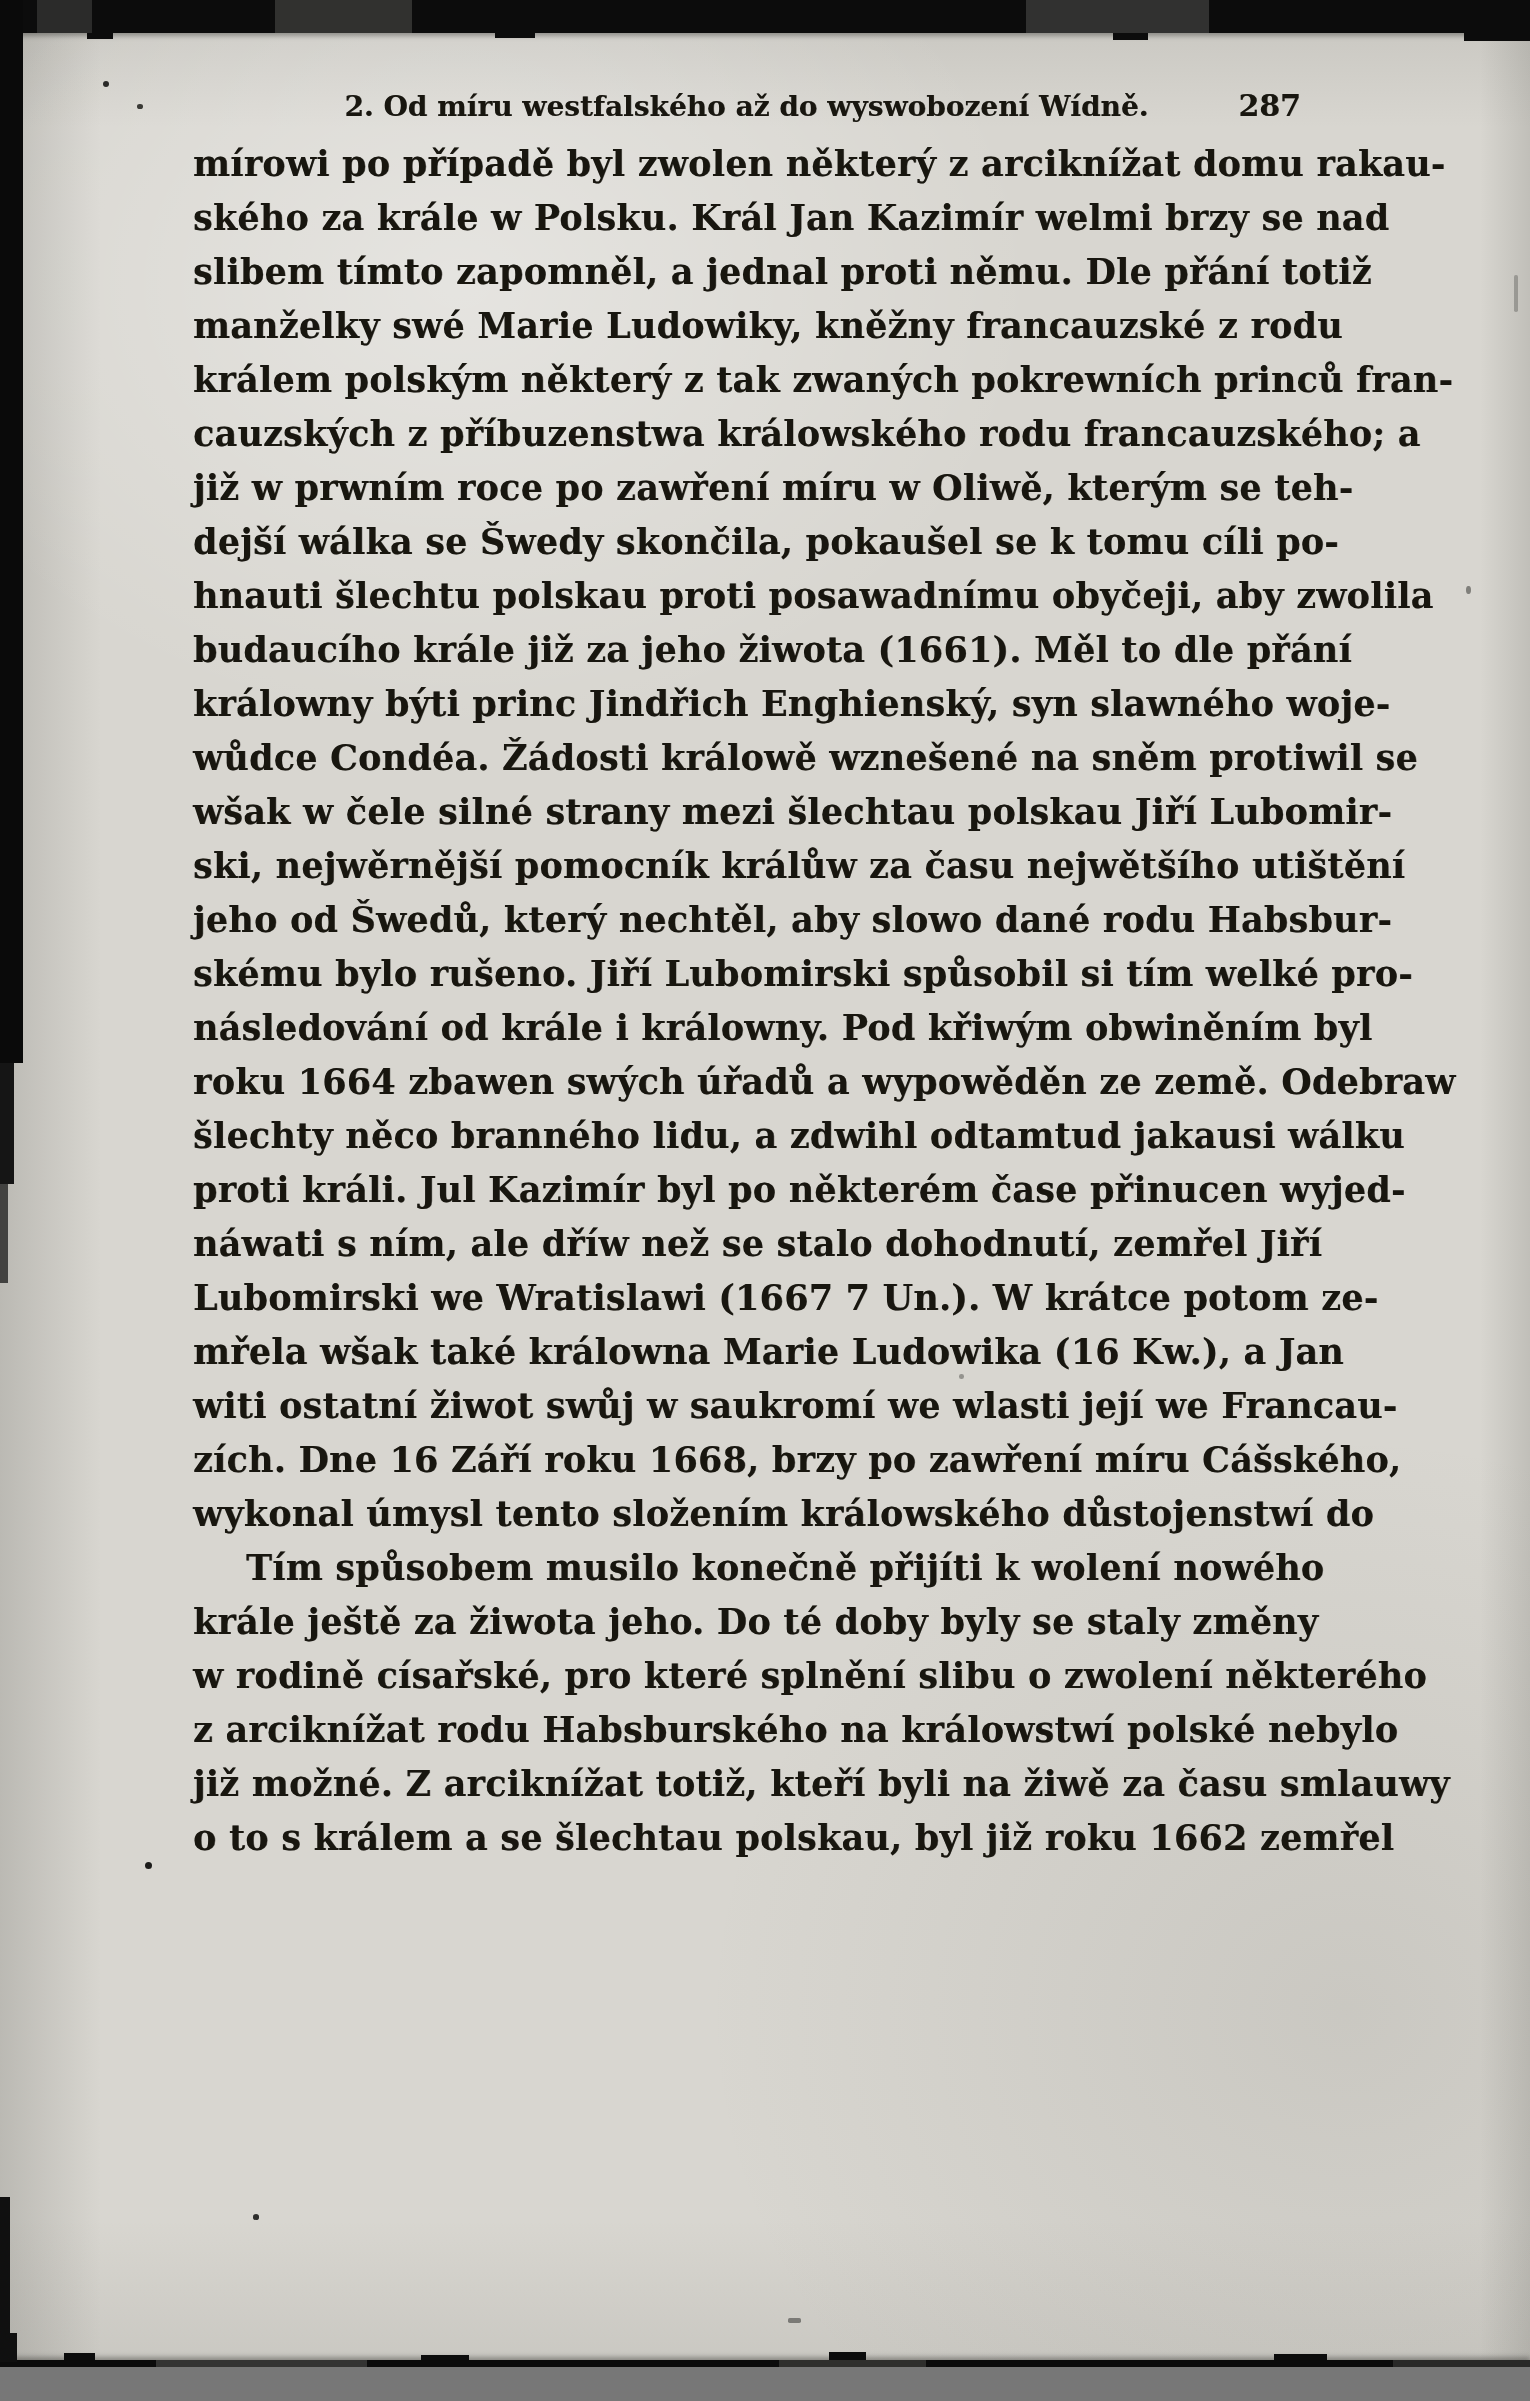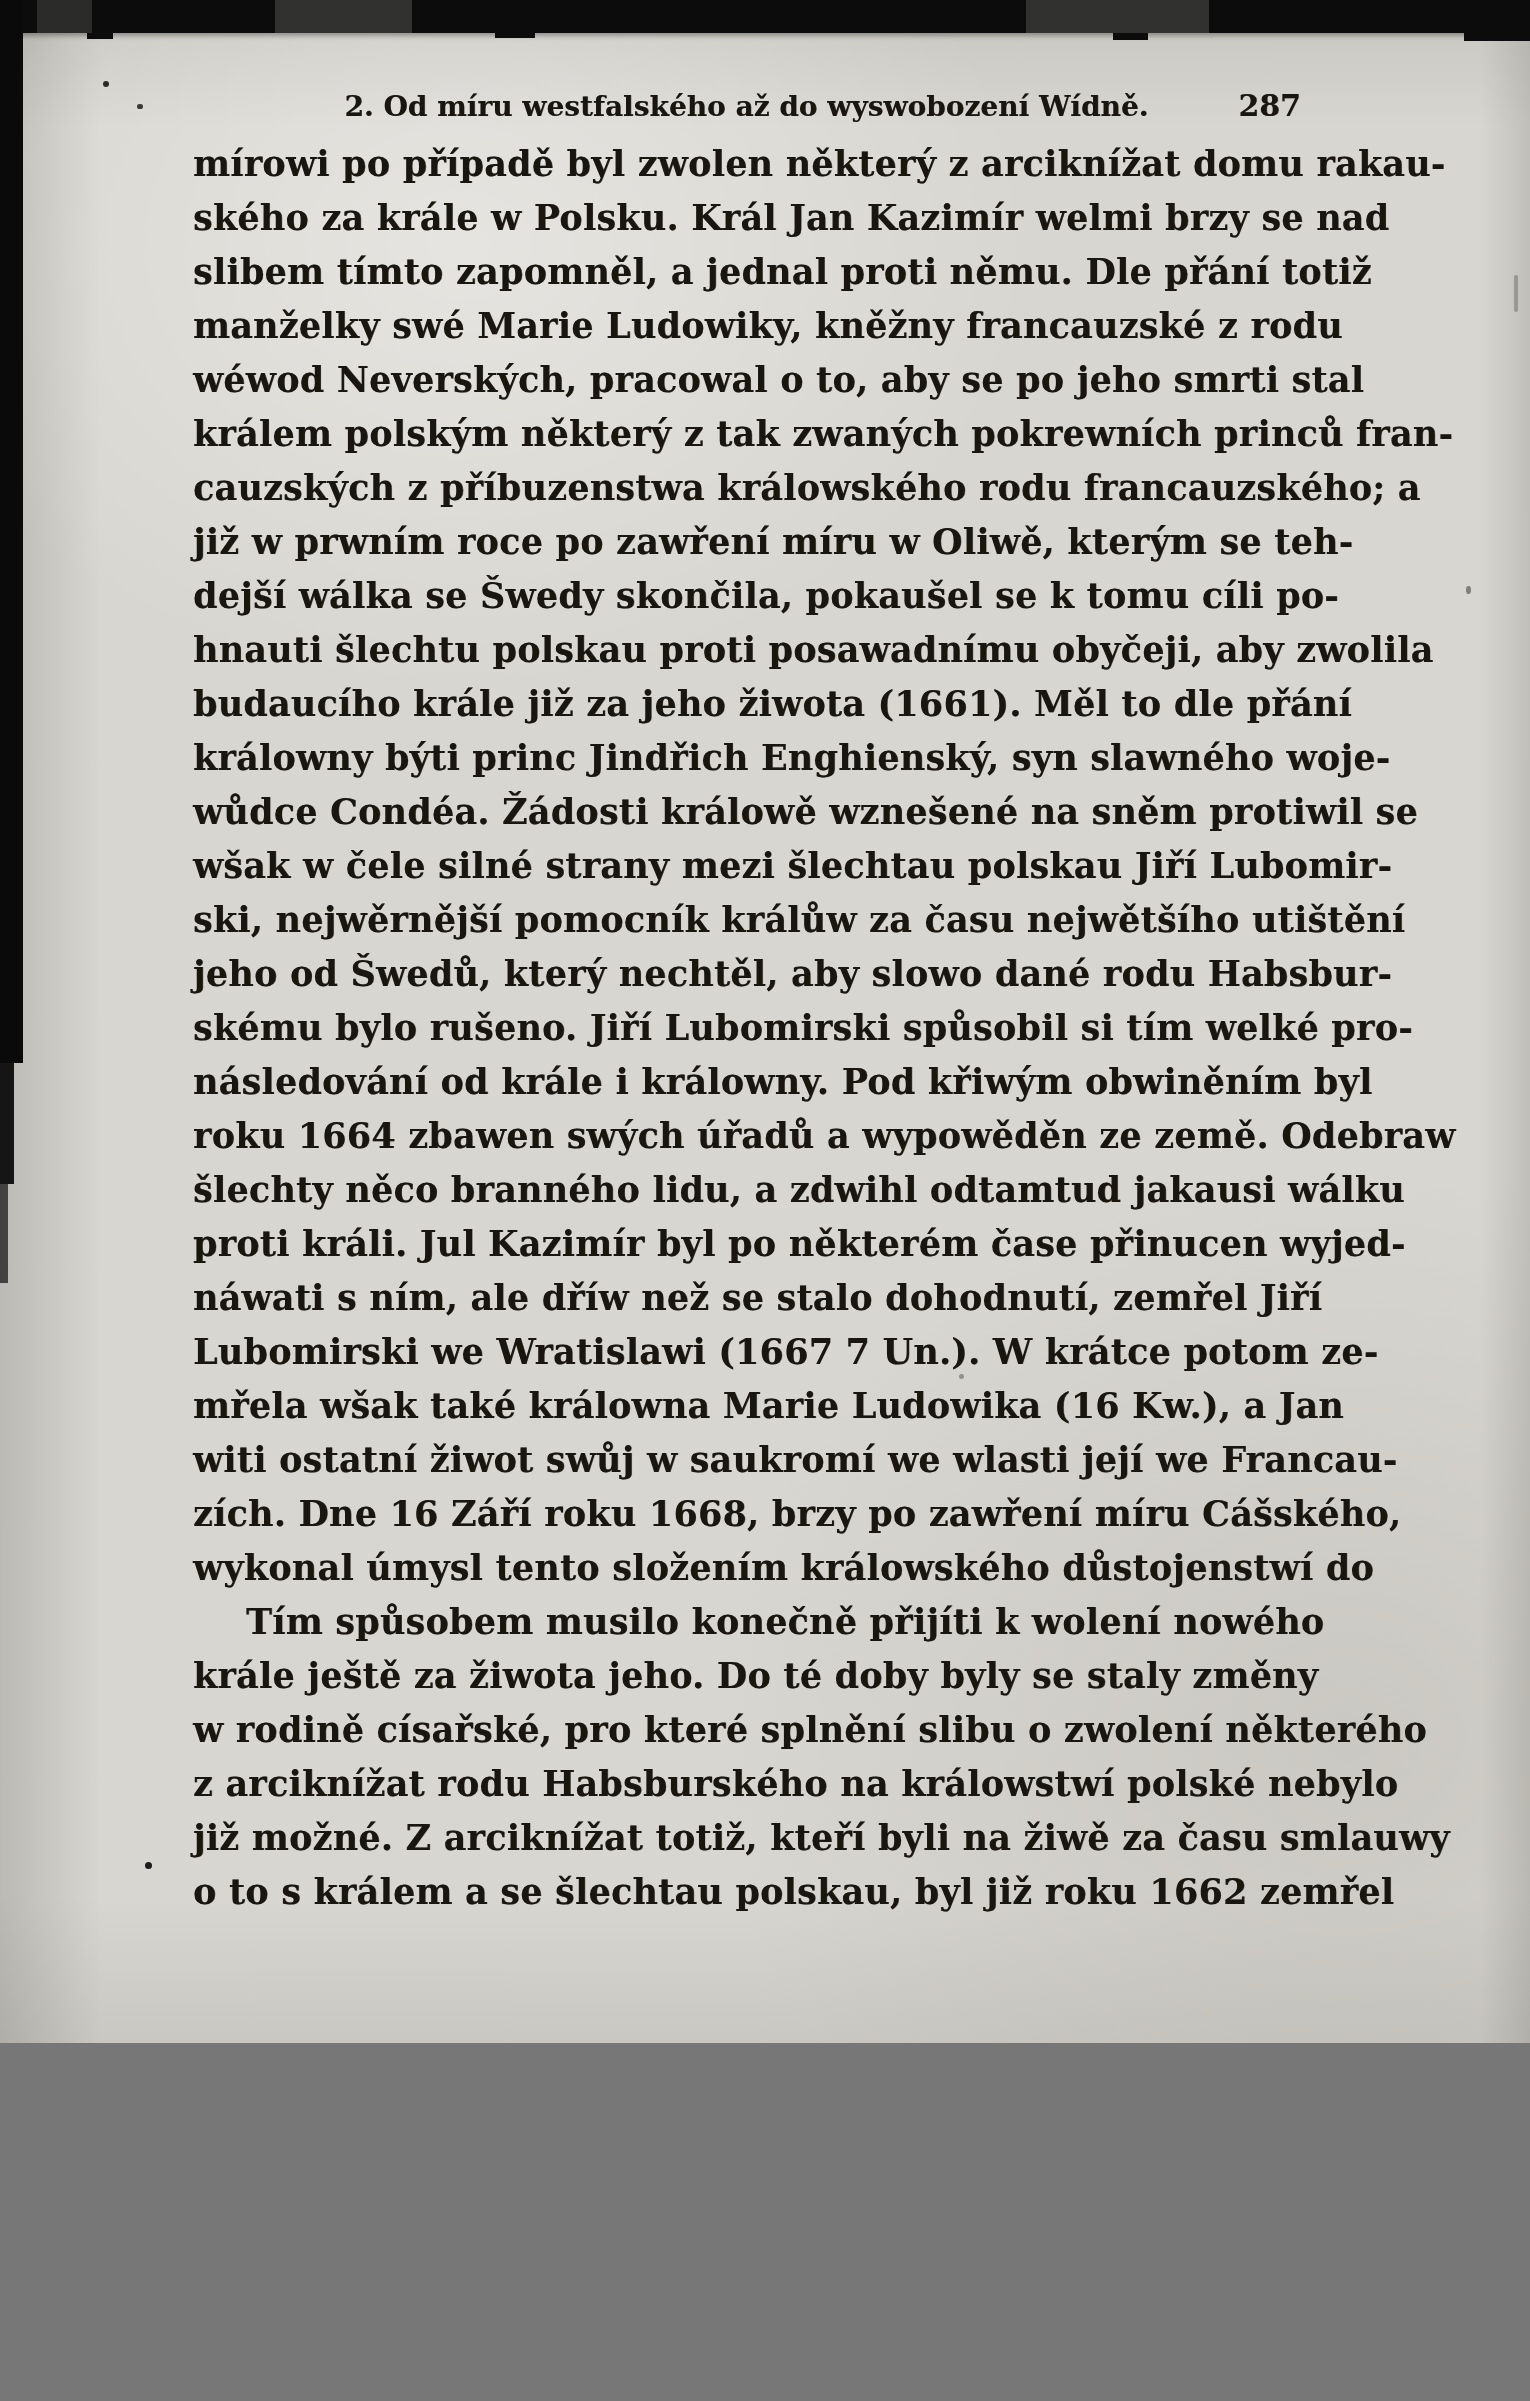--- a/index.html
+++ b/index.html
@@ -1,19 +1,19 @@
 <!DOCTYPE html>
 <html style="--paper: #d8d6d0; --ink: #18160f; --bar: #0c0c0c;font-size:14.7px"><head>
 <meta charset="utf-8">
 <style>
   * { margin:0; padding:0; box-sizing:border-box; }
   html, body { background:#777; }
   .scan {
     position:relative;
-    width:1530px; height:2043px;
+    width:1530px; height:2367px;
     background: var(--paper, #d8d6d0);
     overflow:hidden;
     font-family:"DejaVu Serif","Liberation Serif",serif;
   }
   .paper-shading {
     position:absolute; inset:0; pointer-events:none;
     background:
       radial-gradient(ellipse 825px 641px at 30% 12%, rgba(255,255,255,0.35), rgba(255,255,255,0) 70%),
       radial-gradient(ellipse 916px 825px at 88% 85%, rgba(100,98,90,0.12), rgba(0,0,0,0) 70%),
       linear-gradient(90deg, rgba(70,70,64,0.20) 0px, rgba(70,70,64,0) 101px),
@@ -64,21 +64,20 @@
   <div class="header">
     <div class="chapter">2. Od míru westfalského až do wyswobození Wídně.</div>
     <div class="pagenum">287</div>
   </div>
 
   <div class="body-text">
       <div class="line j">mírowi po případě byl zwolen některý z arciknížat domu rakau-</div>
       <div class="line j">ského za krále w Polsku. Král Jan Kazimír welmi brzy se nad</div>
       <div class="line j">slibem tímto zapomněl, a jednal proti němu. Dle přání totiž</div>
       <div class="line j">manželky swé Marie Ludowiky, kněžny francauzské z rodu</div>
-      <div class="line j">wéwod Neverských, pracowal o to, aby se po jeho smrti stal</div>
       <div class="line j">králem polským některý z tak zwaných pokrewních princů fran-</div>
       <div class="line j">cauzských z příbuzenstwa králowského rodu francauzského; a</div>
       <div class="line j">již w prwním roce po zawření míru w Oliwě, kterým se teh-</div>
       <div class="line j">dejší wálka se Šwedy skončila, pokaušel se k tomu cíli po-</div>
       <div class="line j">hnauti šlechtu polskau proti posawadnímu obyčeji, aby zwolila</div>
       <div class="line j">budaucího krále již za jeho žiwota (1661). Měl to dle přání</div>
       <div class="line j">králowny býti princ Jindřich Enghienský, syn slawného woje-</div>
       <div class="line j">wůdce Condéa. Žádosti králowě wznešené na sněm protiwil se</div>
       <div class="line j">wšak w čele silné strany mezi šlechtau polskau Jiří Lubomir-</div>
       <div class="line j">ski, nejwěrnější pomocník králůw za času nejwětšího utištění</div>

